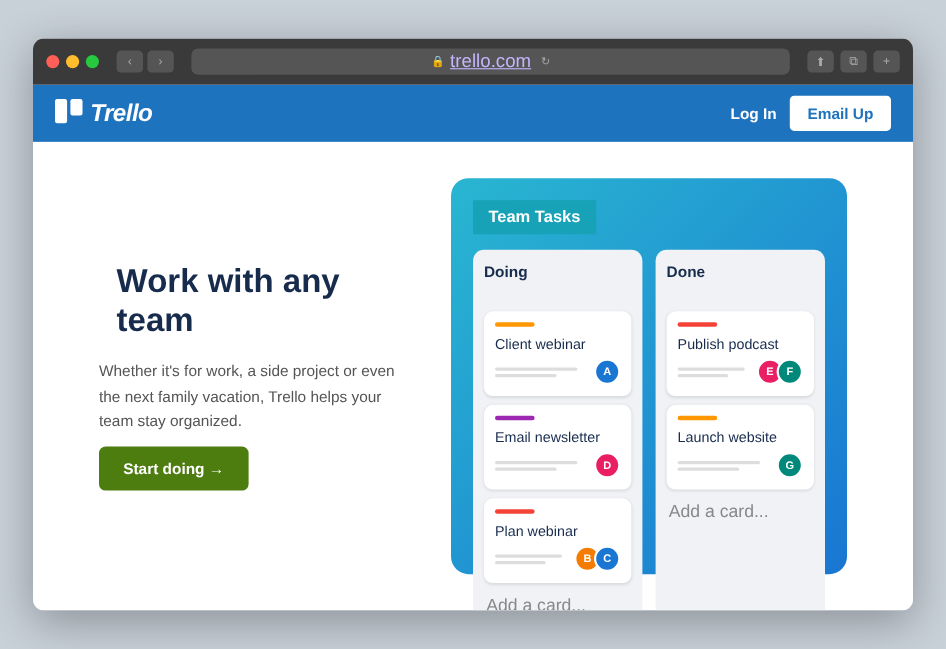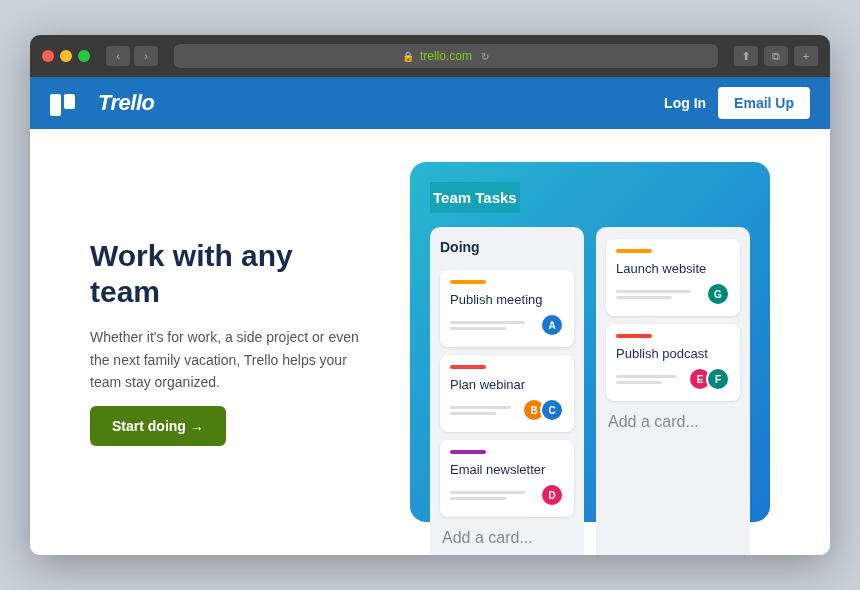--- a/index.html
+++ b/index.html
@@ -75,22 +75,23 @@
       height: 24px;
       display: flex;
       align-items: center;
       justify-content: center;
       padding: 0 10px;
       gap: 5px;
       margin: 0 8px;
     }
 
     .address-bar-text {
-      color: #84cc16;
-      font-size: 12px;
+      color: #c4b5fd;
+      font-size: 17px;
+      text-decoration: underline;
     }
 
     .address-bar-lock {
       color: #aaa;
       font-size: 10px;
     }
 
     .browser-actions {
       display: flex;
       gap: 6px;
@@ -123,22 +124,22 @@
       height: 52px;
       display: flex;
       align-items: center;
       padding: 0 20px;
       justify-content: space-between;
       flex-shrink: 0;
     }
 
     .trello-logo {
       display: flex;
-      align-items: flex-end;
-      gap: 20px;
+      align-items: flex-start;
+      gap: 4px;
     }
 
     .trello-logo-icon {
       width: 28px;
       height: 22px;
       display: flex;
       gap: 3px;
       align-items: flex-start;
     }
 
@@ -206,20 +207,21 @@
     .hero-content {
       flex: 0 0 280px;
     }
 
     .hero-title {
       font-size: 30px;
       font-weight: 800;
       color: #172b4d;
       line-height: 1.2;
       margin-bottom: 16px;
+      margin-left: 16px;
     }
 
     .hero-description {
       font-size: 14px;
       color: #555;
       line-height: 1.6;
       margin-bottom: 12px;
     }
 
     .start-btn {
@@ -248,21 +250,21 @@
       max-width: 380px;
       height: 360px;
       align-self: center;
     }
 
     .board-title-tag {
       background: #17a2b8;
       color: white;
       font-weight: 700;
       font-size: 15px;
-      padding: 7px 3px;
+      padding: 7px 14px;
       border-radius: 0;
       display: inline-block;
       width: fit-content;
     }
 
     .board-columns {
       display: flex;
       gap: 12px;
       flex: 1;
     }
@@ -274,21 +276,21 @@
       flex: 1;
       display: flex;
       flex-direction: column;
       gap: 8px;
     }
 
     .column-title {
       font-size: 14px;
       font-weight: 700;
       color: #172b4d;
-      margin-bottom: 7px;
+      margin-bottom: 20px;
     }
 
     .card {
       background: white;
       border-radius: 8px;
       padding: 10px;
       box-shadow: 0 1px 3px rgba(0,0,0,0.1);
     }
 
     .card-title {
@@ -413,95 +415,96 @@
 
       <div class="board-area">
         <div class="board-title-tag">Team Tasks</div>
         <div class="board-columns">
 
           <div class="board-column">
             <div class="column-title">Doing</div>
 
             <div class="card">
               <div class="card-bar card-bar-orange"></div>
-              <div class="card-title">Publish meeting</div>
+              <div class="card-title">Client webinar</div>
               <div class="card-meta">
                 <div class="card-lines">
                   <div class="card-line card-line-long"></div>
                   <div class="card-line card-line-short"></div>
                 </div>
                 <div class="avatars">
                   <div class="avatar avatar-blue">A</div>
+                </div>
+              </div>
+            </div>
+
+            <div class="card">
+              <div class="card-bar card-bar-purple"></div>
+              <div class="card-title">Email newsletter</div>
+              <div class="card-meta">
+                <div class="card-lines">
+                  <div class="card-line card-line-long"></div>
+                  <div class="card-line card-line-short"></div>
+                </div>
+                <div class="avatars">
+                  <div class="avatar avatar-pink">D</div>
                 </div>
               </div>
             </div>
 
             <div class="card">
               <div class="card-bar card-bar-red"></div>
               <div class="card-title">Plan webinar</div>
               <div class="card-meta">
                 <div class="card-lines">
                   <div class="card-line card-line-long"></div>
                   <div class="card-line card-line-short"></div>
                 </div>
                 <div class="avatars">
                   <div class="avatar avatar-orange">B</div>
                   <div class="avatar avatar-blue">C</div>
                 </div>
               </div>
             </div>
 
+            <div class="add-card-text">Add a card...</div>
+          </div>
+
+          <div class="board-column">
+            <div class="column-title">Done</div>
+
             <div class="card">
-              <div class="card-bar card-bar-purple"></div>
-              <div class="card-title">Email newsletter</div>
+              <div class="card-bar card-bar-red"></div>
+              <div class="card-title">Publish podcast</div>
               <div class="card-meta">
                 <div class="card-lines">
                   <div class="card-line card-line-long"></div>
                   <div class="card-line card-line-short"></div>
                 </div>
                 <div class="avatars">
-                  <div class="avatar avatar-pink">D</div>
+                  <div class="avatar avatar-pink">E</div>
+                  <div class="avatar avatar-teal">F</div>
                 </div>
               </div>
             </div>
-
-            <div class="add-card-text">Add a card...</div>
-          </div>
-
-          <div class="board-column">
 
             <div class="card">
               <div class="card-bar card-bar-orange"></div>
               <div class="card-title">Launch website</div>
               <div class="card-meta">
                 <div class="card-lines">
                   <div class="card-line card-line-long"></div>
                   <div class="card-line card-line-short"></div>
                 </div>
                 <div class="avatars">
                   <div class="avatar avatar-teal">G</div>
                 </div>
               </div>
             </div>
 
-            <div class="card">
-              <div class="card-bar card-bar-red"></div>
-              <div class="card-title">Publish podcast</div>
-              <div class="card-meta">
-                <div class="card-lines">
-                  <div class="card-line card-line-long"></div>
-                  <div class="card-line card-line-short"></div>
-                </div>
-                <div class="avatars">
-                  <div class="avatar avatar-pink">E</div>
-                  <div class="avatar avatar-teal">F</div>
-                </div>
-              </div>
-            </div>
-
             <div class="add-card-text">Add a card...</div>
           </div>
 
         </div>
       </div>
     </div>
   </div>
 </div>
 
 </body></html>

